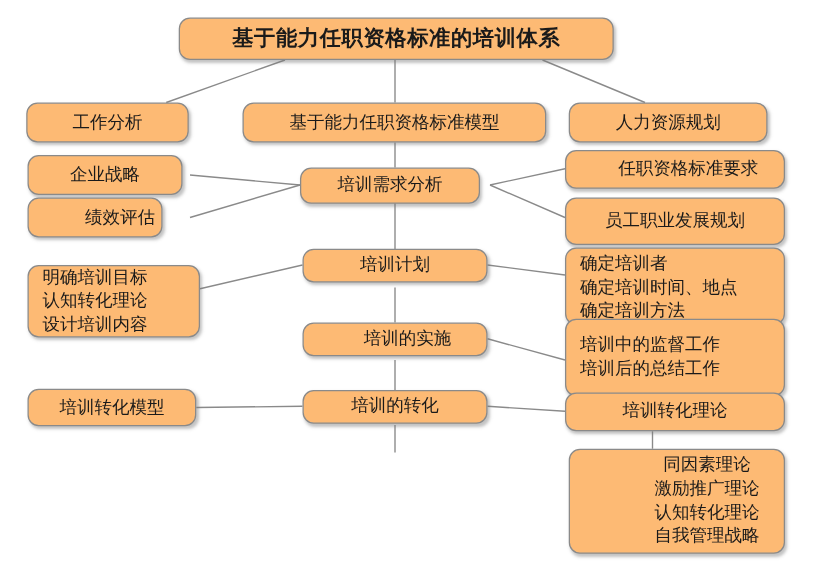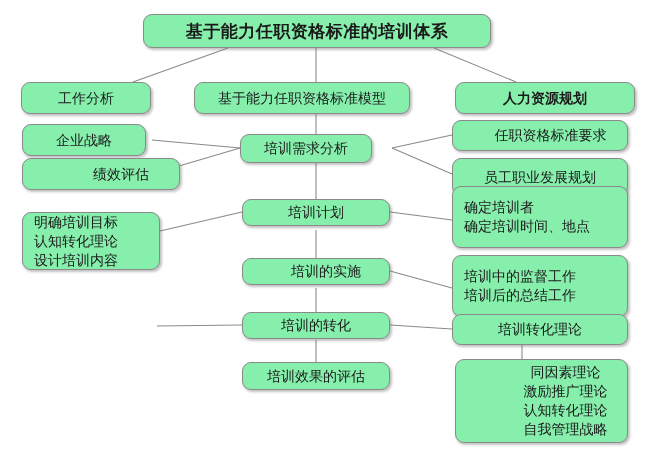--- a/index.html
+++ b/index.html
@@ -18,21 +18,21 @@
   #edges {
     position: absolute;
     left: 0; top: 0;
     width: 650px;
     height: 451px;
     pointer-events: none;
   }
   .node {
     position: absolute;
     box-sizing: border-box;
-    background: #86efac;
+    background: #fdba74;
     border: 1px solid #8a8a8a;
     border-radius: 9px;
     box-shadow: 1.5px 2px 2.5px rgba(120,120,120,0.45);
     display: flex;
     flex-direction: column;
     justify-content: center;
     color: #1a1a1a;
     font-size: 14px;
     line-height: 19px;
     white-space: pre;
@@ -94,37 +94,37 @@
   </svg>
 
   <div class="node center-text node-title" style="left:143px; top:14px; width:348px; height:34px;">
     <span class="line-row">基于能力任职资格标准的培训体系</span>
   </div>
 
   <div class="node center-text" style="left:21px; top:82px; width:130px; height:32px;">
     <span class="line-row">工作分析</span>
   </div>
 
-  <div class="node center-text" style="left:194px; top:82px; width:216px; height:32px;">
+  <div class="node center-text" style="left:194px; top:82px; width:243px; height:32px;">
     <span class="line-row">基于能力任职资格标准模型</span>
   </div>
 
-  <div class="node center-text" style="left:455px; top:82px; width:180px; height:32px;font-weight:bold;">
+  <div class="node center-text" style="left:455px; top:82px; width:159px; height:32px;">
     <span class="line-row">人力资源规划</span>
   </div>
 
   <div class="node center-text" style="left:22px; top:124px; width:124px; height:32px;">
     <span class="line-row">企业战略</span>
   </div>
 
-  <div class="node center-text" style="left:22px; top:158px; width:158px; height:32px;padding-left:40px;">
+  <div class="node center-text" style="left:22px; top:158px; width:108px; height:32px;padding-left:40px;">
     <span class="line-row">绩效评估</span>
   </div>
 
-  <div class="node center-text" style="left:240px; top:134px; width:132px; height:29px;">
+  <div class="node center-text" style="left:240px; top:134px; width:144px; height:29px;">
     <span class="line-row">培训需求分析</span>
   </div>
 
   <div class="node center-text" style="left:452px; top:120px; width:176px; height:31px;padding-left:21px;">
     <span class="line-row">任职资格标准要求</span>
   </div>
 
   <div class="node center-text" style="left:452px; top:158px; width:176px; height:38px;">
     <span class="line-row">员工职业发展规划</span>
   </div>
@@ -132,46 +132,47 @@
   <div class="node left-text" style="left:22px; top:212px; width:138px; height:58px;">
     <span class="line-row pad-l">明确培训目标</span>
     <span class="line-row pad-l">认知转化理论</span>
     <span class="line-row pad-l">设计培训内容</span>
   </div>
 
   <div class="node center-text" style="left:242px; top:199px; width:148px; height:27px;">
     <span class="line-row">培训计划</span>
   </div>
 
-  <div class="node left-text" style="left:452px; top:186px; width:176px; height:62px;">
+  <div class="node left-text" style="left:452px; top:198px; width:176px; height:62px;justify-content:flex-end;">
     <span class="line-row pad-l">确定培训者</span>
     <span class="line-row pad-l">确定培训时间、地点</span>
+    <span class="line-row pad-l">确定培训方法</span>
   </div>
 
   <div class="node center-text" style="left:242px; top:258px; width:148px; height:27px;padding-left:20px;">
     <span class="line-row">培训的实施</span>
   </div>
 
   <div class="node left-text" style="left:452px; top:255px; width:176px; height:62px;">
     <span class="line-row pad-l">培训中的监督工作</span>
     <span class="line-row pad-l">培训后的总结工作</span>
   </div>
 
+  <div class="node center-text" style="left:22px; top:311px; width:135px; height:30px;">
+    <span class="line-row">培训转化模型</span>
+  </div>
 
   <div class="node center-text" style="left:242px; top:312px; width:148px; height:27px;">
     <span class="line-row">培训的转化</span>
   </div>
 
   <div class="node center-text" style="left:452px; top:314px; width:176px; height:31px;">
     <span class="line-row">培训转化理论</span>
   </div>
 
-  <div class="node center-text" style="left:242px; top:362px; width:148px; height:28px;">
-    <span class="line-row">培训效果的评估</span>
-  </div>
 
   <div class="node center-text" style="left:455px; top:359px; width:173px; height:84px;padding-left:48px;">
     <span class="line-row">同因素理论</span>
     <span class="line-row">激励推广理论</span>
     <span class="line-row">认知转化理论</span>
     <span class="line-row">自我管理战略</span>
   </div>
 
 </div>
 

